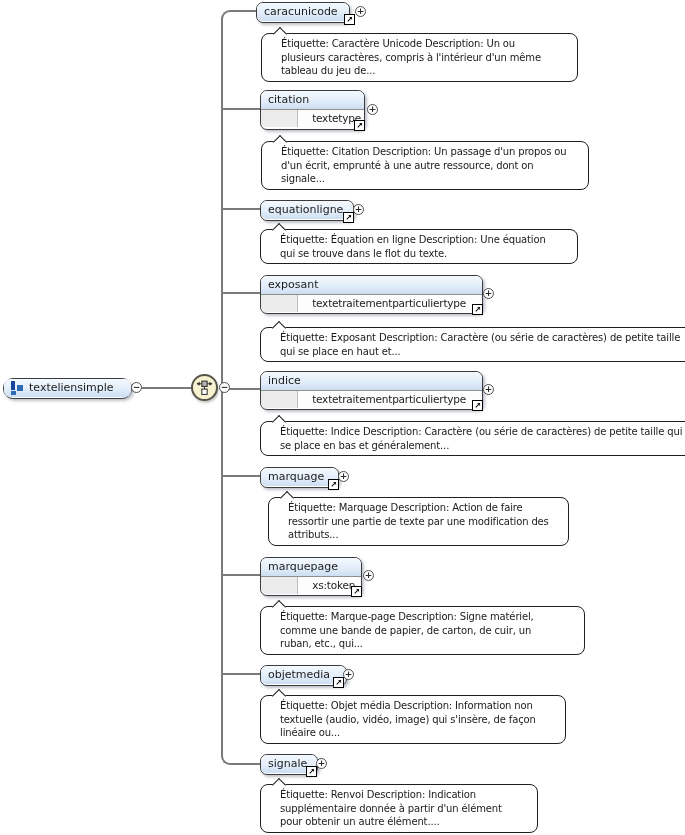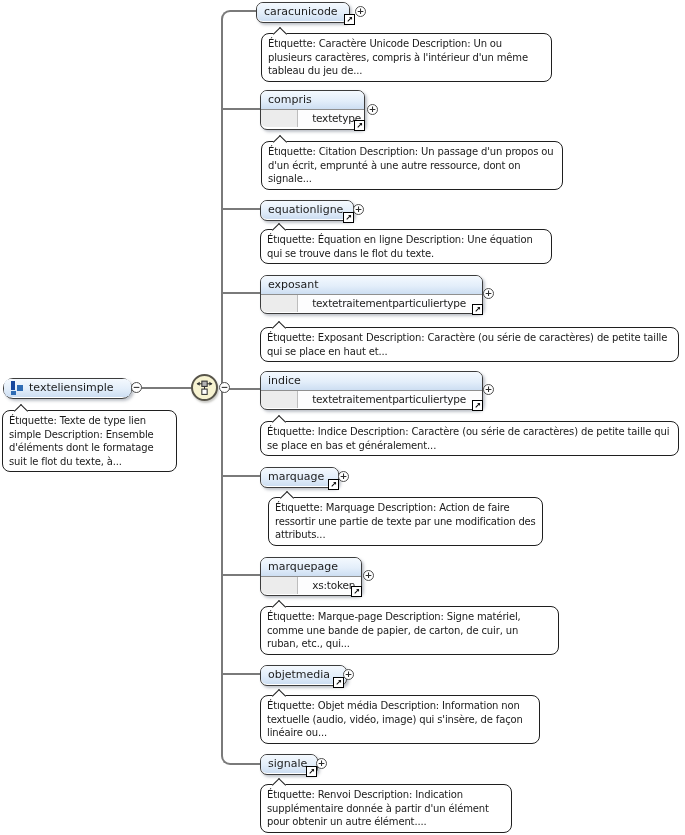--- a/index.html
+++ b/index.html
@@ -26,21 +26,21 @@
   .el .tlabel{background:#ececec;color:#3a3a3a;padding:15px 6px;line-height:17px;
       border-right:1px solid #bdbdbd;flex:0 0 auto;}
   .el .tvalue{background:#fdfdfe;color:#1c1c1c;padding:0 14px;line-height:17px;
       white-space:nowrap;letter-spacing:-0.2px;flex:1 1 auto;}
 
   .rooticon{position:absolute;left:6px;top:2px;width:14px;height:14px;}
   .root-el .hdr{padding-left:25px;}
 
   
   .note{position:absolute;background:#fff;border:1px solid #1f1f1f;border-radius:8px;
-        padding:3px 6px;font-size:10px;line-height:13.5px;color:#1a1a1a;z-index:2;
+        padding:3px 19px;font-size:10px;line-height:13.5px;color:#1a1a1a;z-index:2;
         letter-spacing:-0.15px;}
   .note::before{content:"";position:absolute;top:-5.5px;left:13px;width:9px;height:9px;
         background:#fff;border-top:1px solid #1f1f1f;border-left:1px solid #1f1f1f;
         transform:rotate(45deg);}
 
   
   .pm{position:absolute;width:11px;height:11px;border:1px solid #4e4e4e;border-radius:50%;
       background:#fff;box-sizing:border-box;z-index:3;font-size:9px;line-height:8px;
       text-align:center;color:#2e2e2e;font-weight:bold;}
 
@@ -72,23 +72,20 @@
   <div class="hline" style="left:222px;top:673px;width:38px;"></div>
 
   <div class="el single root-el" style="left:3px;top:378px;width:127px;height:19px;border-radius:10px;">
     <svg class="rooticon" viewBox="0 0 14 14">
       <rect x="1" y="0" width="4" height="9" fill="#17479d"></rect>
       <rect x="7" y="4" width="6" height="6" fill="#2f6cb4"></rect>
       <rect x="1" y="10" width="5" height="4" fill="#2f6cb4"></rect>
     </svg>
     <div class="hdr">texteliensimple</div>
   </div>
-  <div class="note" style="left:2px;top:410px;width:161px;min-height:54px;">
-    <span>Étiquette: Texte de type lien simple Description: Ensemble d'éléments dont le formatage suit le flot du texte, à...</span>
-  </div>
 
   <div class="pm" style="left:131px;top:382px;">−</div>
 
   <div class="compositor" style="left:191px;top:374px;">
     <svg width="17" height="15" viewBox="0 0 16 14">
       <line x1="1" y1="3.5" x2="15" y2="3.5" stroke="#333" stroke-width="1"></line>
       <path d="M0.5 3.5 L3.5 1.6 L3.5 5.4 Z" fill="#333"></path>
       <path d="M15.5 3.5 L12.5 1.6 L12.5 5.4 Z" fill="#333"></path>
       <rect x="5.5" y="1" width="5" height="5" fill="#b3b3b3" stroke="#333"></rect>
       <line x1="8" y1="6" x2="8" y2="8.5" stroke="#333"></line>
@@ -100,21 +97,21 @@
   <div class="el single" style="left:256px;top:2px;width:92px;height:19px;">
     <div class="hdr">caracunicode</div>
   </div>
   <div class="pm" style="left:355px;top:6px;">+</div>
   <div class="jump" style="left:344px;top:14px;">↗</div>
   <div class="note" style="left:261px;top:33px;width:277px;min-height:40px;">
     <span>Étiquette: Caractère Unicode Description: Un ou plusieurs caractères, compris à l'intérieur d'un même tableau du jeu de...</span>
   </div>
 
   <div class="el" style="left:260px;top:90px;width:103px;height:38px;">
-    <div class="hdr">compris</div>
+    <div class="hdr">citation</div>
     <div class="typerow">
       <span class="tlabel">Type</span>
       <span class="tvalue">textetype</span>
     </div>
   </div>
   <div class="pm" style="left:367px;top:104px;">+</div>
   <div class="jump" style="left:354px;top:120px;">↗</div>
   <div class="note" style="left:261px;top:141px;width:288px;min-height:40px;">
     <span>Étiquette: Citation Description: Un passage d'un propos ou d'un écrit, emprunté à une autre ressource, dont on signale...</span>
   </div>

